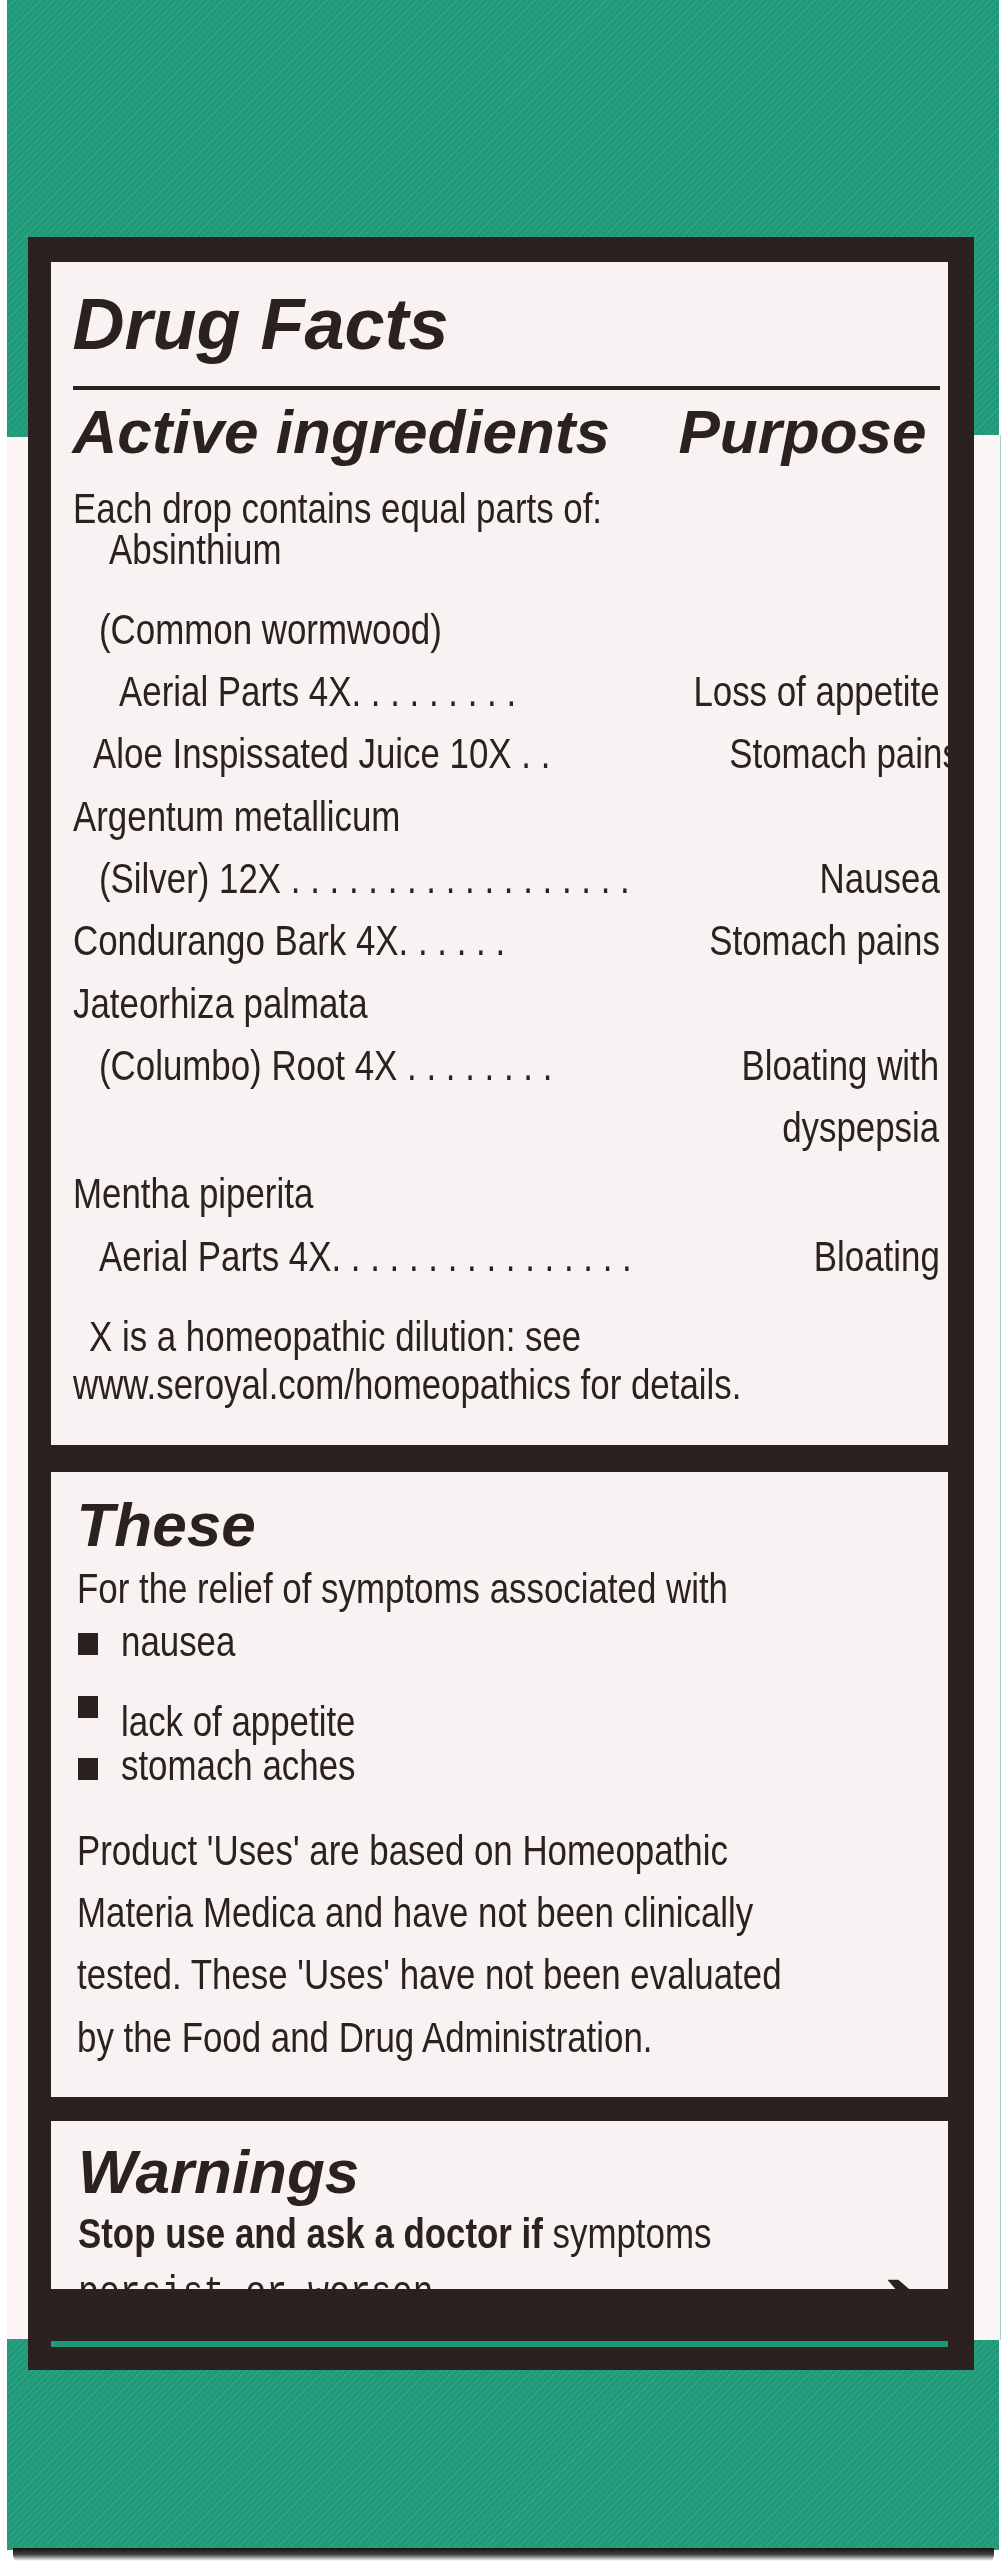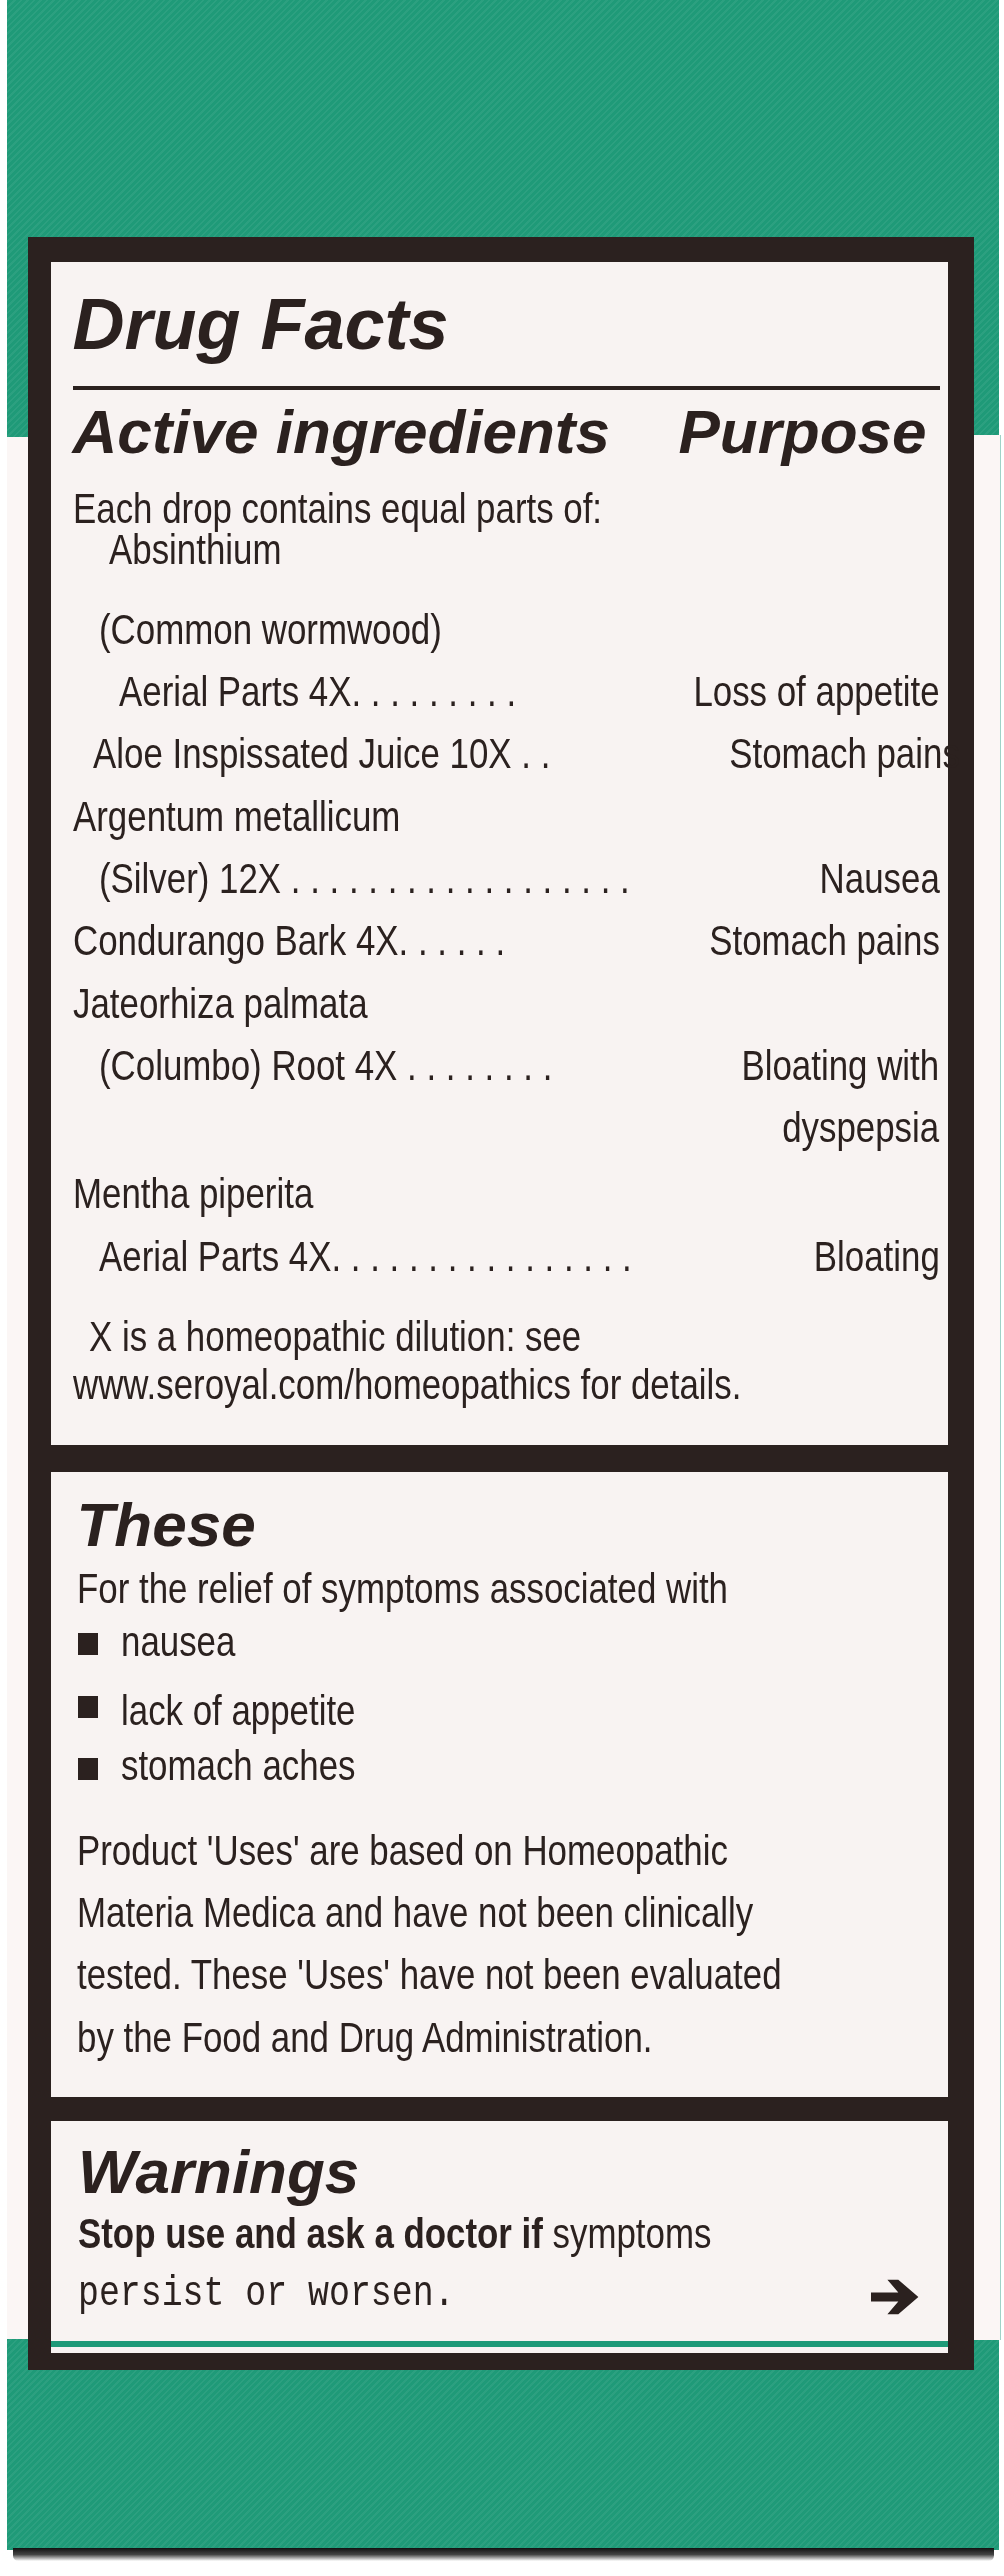--- a/index.html
+++ b/index.html
@@ -29,21 +29,21 @@
   }
   .frame {
     position:absolute; left:27.5px; top:237px; width:946px; height:2133px;
     background:#2b211f;
   }
   .panel {
     position:absolute; left:23px; width:897px; background:#f8f3f2;
   }
   .panel-1 { top:25px; height:1183px; }
   .panel-2 { top:1235px; height:625px; }
-  .panel-3 { top:1884px; height:232px; }
+  .panel-3 { top:1884px; height:168px; }
   .bottom-green-line {
     position:absolute; left:23px; top:2104px; width:897px; height:5.5px; background:#1f9a78;
   }
   .t { position:absolute; white-space:nowrap; transform-origin:left bottom; }
   .title {
     font-weight:bold; font-style:italic; font-size:72px; line-height:1;
   }
   .rule {
     position:absolute; left:22px; width:867px; height:3.7px; background:#2b211f;
   }
@@ -139,21 +139,21 @@
     <div class="t heading" style="left:26px; top:22px;">These</div>
     <div class="row" style="left:26px; top:83px;">
       <span class="ing">For the relief of symptoms associated with</span>
     </div>
 
     <div class="bullet" style="left:27.5px; top:161px;"></div>
     <div class="row" style="left:70px; top:136px;">
       <span class="ing">nausea</span>
     </div>
     <div class="bullet" style="left:27.5px; top:224px;"></div>
-    <div class="row" style="left:70px; top:205px;">
+    <div class="row" style="left:70px; top:216px;">
       <span class="ing">lack of appetite</span>
     </div>
     <div class="bullet" style="left:27.5px; top:286px;"></div>
     <div class="row" style="left:70px; top:260px;">
       <span class="ing">stomach aches</span>
     </div>
 
     <div class="row" style="left:26px; top:345px;">
       <span class="ing">Product 'Uses' are based on Homeopathic</span>
     </div>

